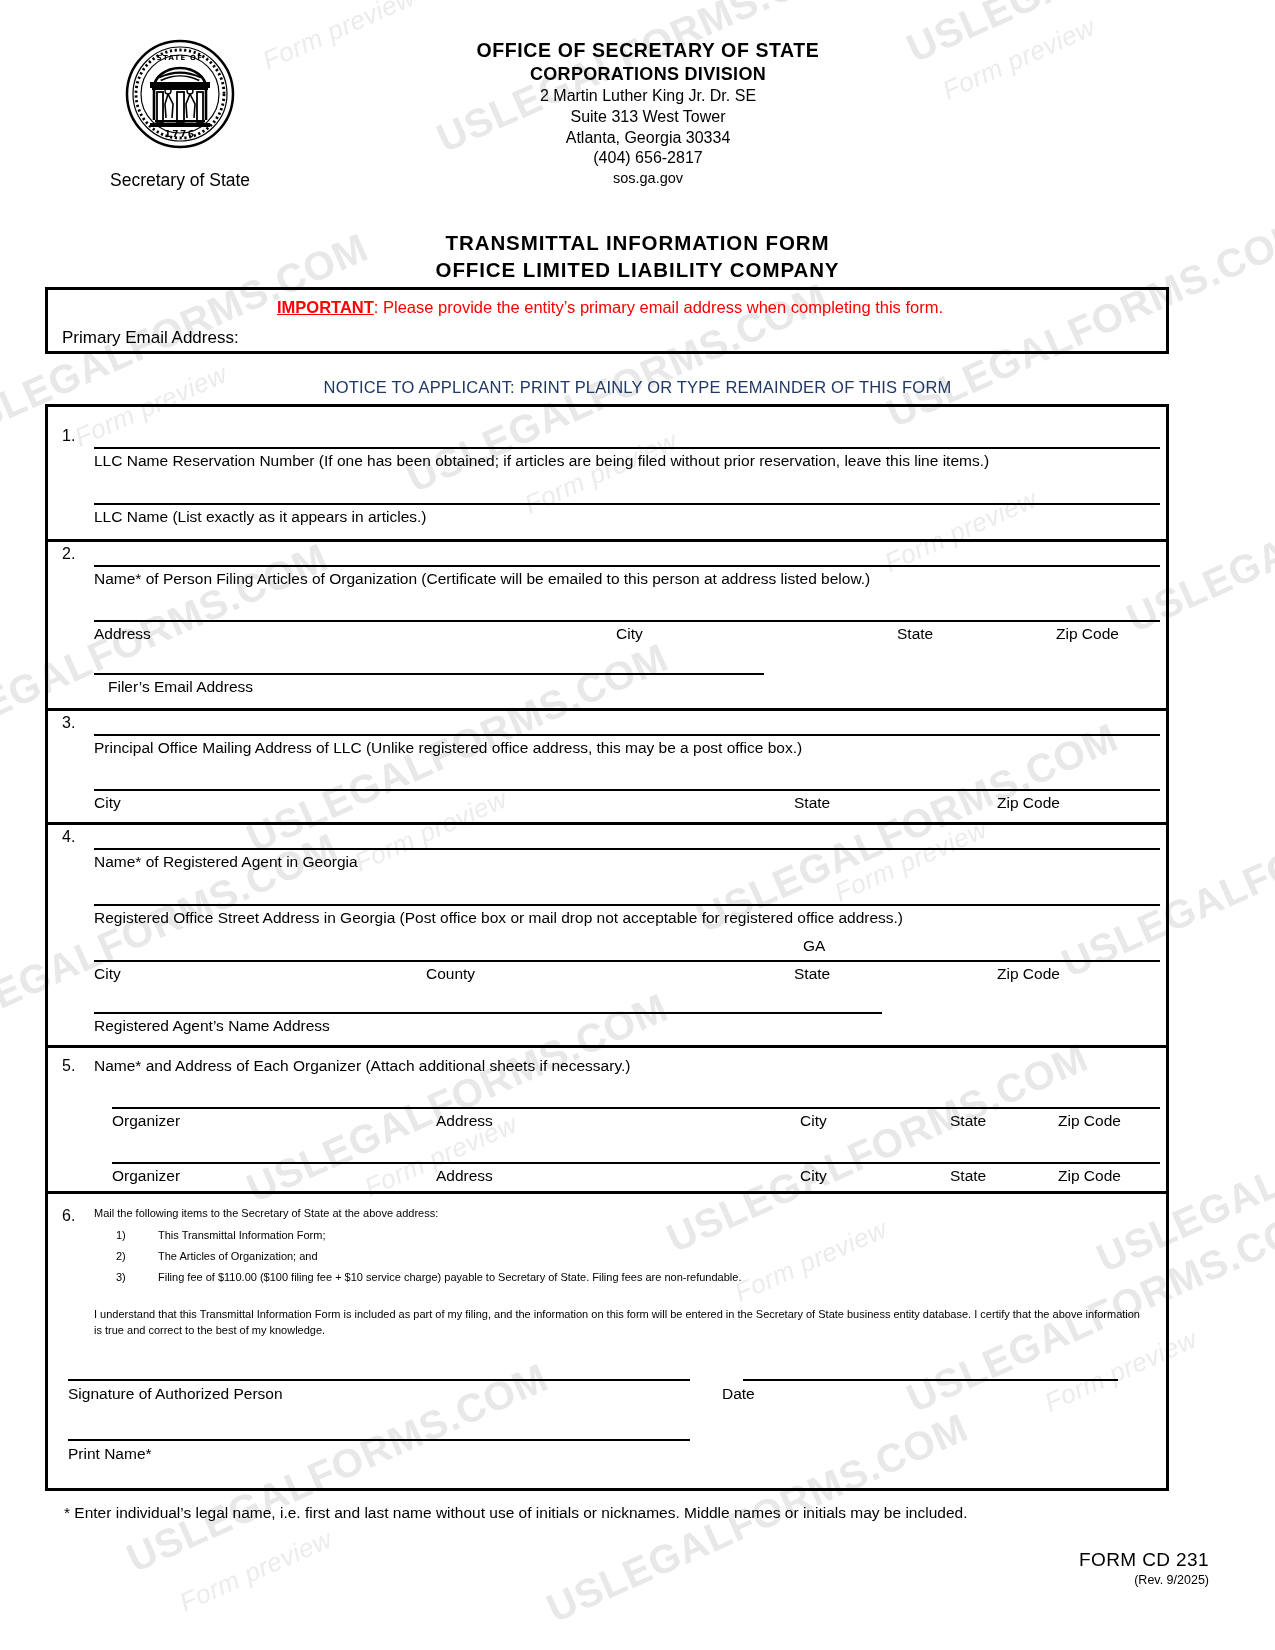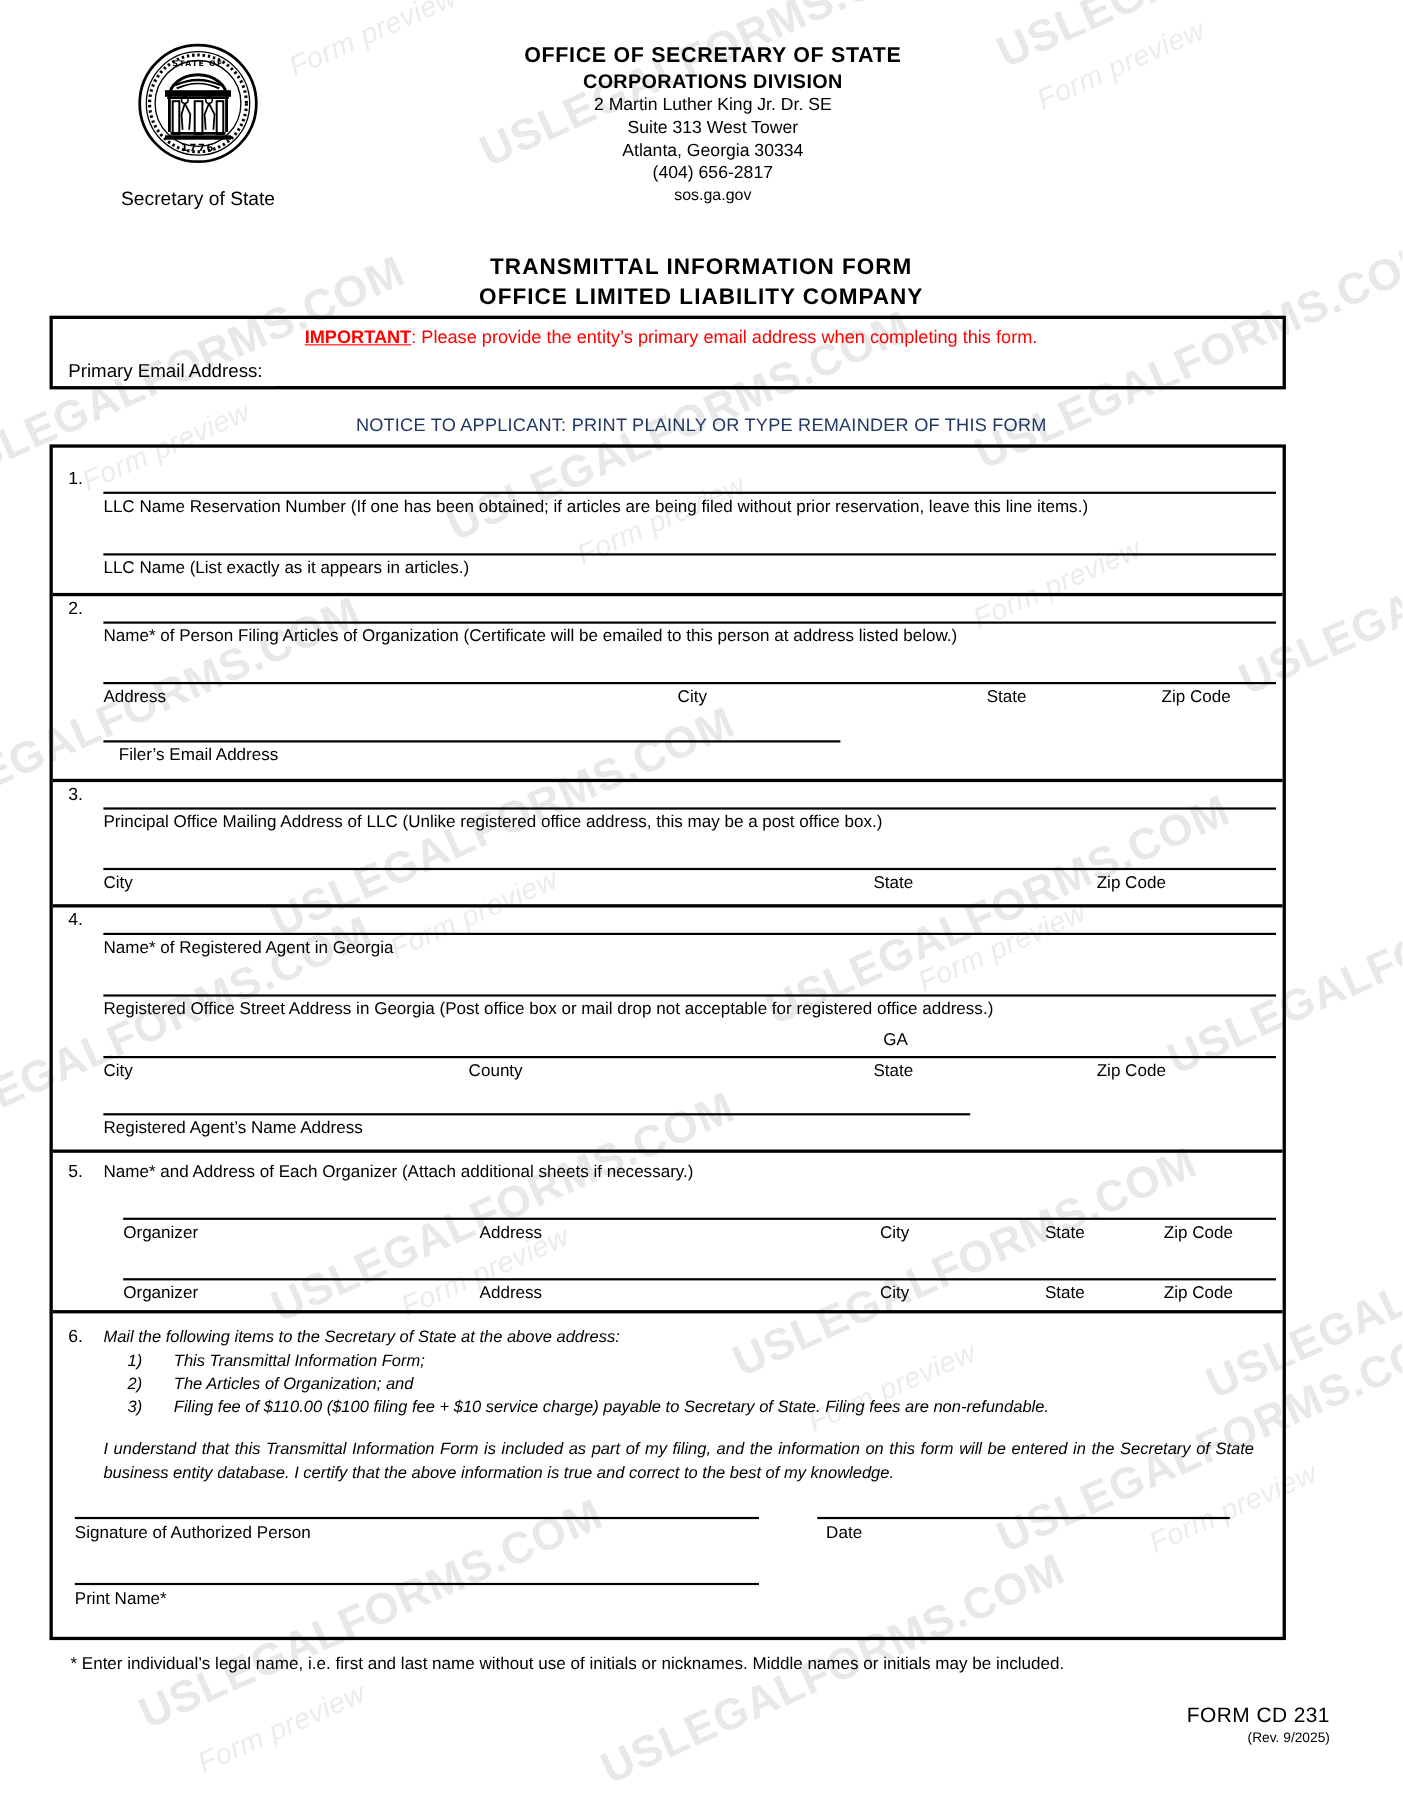--- a/index.html
+++ b/index.html
@@ -162,22 +162,21 @@
     position: absolute;
     font-size: 16px;
   }
   .lbl {
     position: absolute;
     font-size: 15.5px;
     white-space: nowrap;
   }
   .body-txt {
     position: absolute;
-    font-size: 15px;
-    font-style: italic;
+    font-size: 11px;
   }
   .body-txt.just {
     text-align: justify;
     line-height: 1.45;
   }
 
   
   #footnote {
     position: absolute;
     left: 64px; top: 1504px;
@@ -378,21 +377,21 @@
       <div class="body-txt" style="left:68px;top:843px;">2)</div>
       <div class="body-txt" style="left:110px;top:843px;">The Articles of Organization; and</div>
       <div class="body-txt" style="left:68px;top:864px;">3)</div>
       <div class="body-txt" style="left:110px;top:864px;">Filing fee of $110.00 ($100 filing fee + $10 service charge) payable to Secretary of State.  Filing fees are non-refundable.</div>
 
       <div class="body-txt just" style="left:46px;top:900px;width:1046px;">I understand that this Transmittal Information Form is included as part of my filing, and the information on this form will be entered in the Secretary of State business entity database. I certify that the above information is true and correct to the best of my knowledge.</div>
 
       <div class="rule" style="left:20px;top:972px;width:622px;"></div>
       <div class="lbl" style="left:20px;top:978px;">Signature of Authorized Person</div>
       <div class="rule" style="left:695px;top:972px;width:375px;"></div>
-      <div class="lbl" style="left:703px;top:978px;text-align:right;">Date</div>
+      <div class="lbl" style="left:674px;top:978px;text-align:right;">Date</div>
 
       <div class="rule" style="left:20px;top:1032px;width:622px;"></div>
       <div class="lbl" style="left:20px;top:1038px;">Print Name*</div>
     </div>
 
     <div id="footnote">* Enter individual’s legal name, i.e. first and last name without use of initials or nicknames. Middle names or initials may be included.</div>
     <div id="formcode">
       <div class="fc1">FORM CD 231</div>
       <div class="fc2">(Rev. 9/2025)</div>
     </div>

